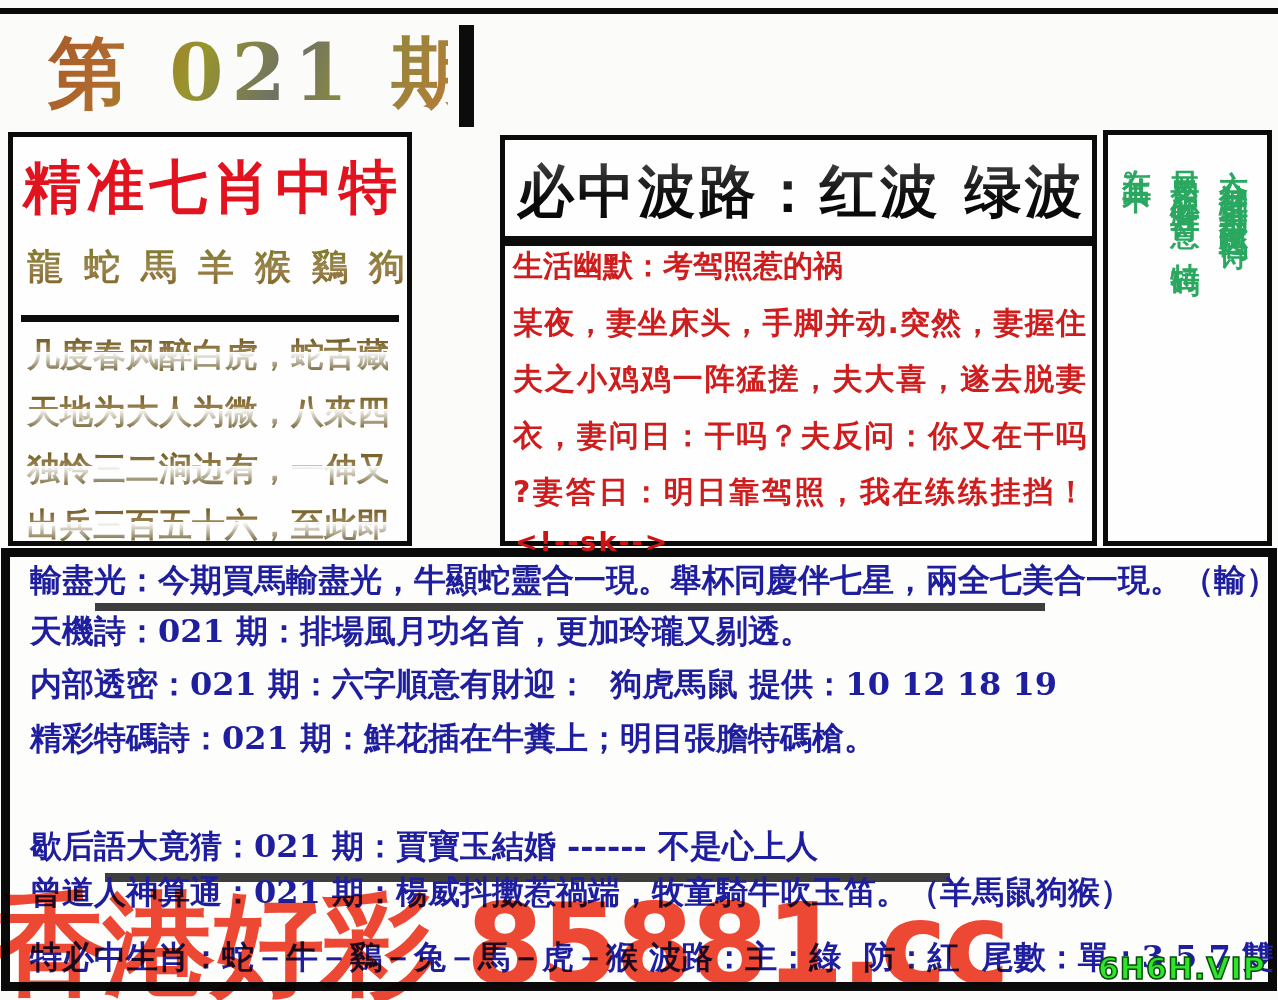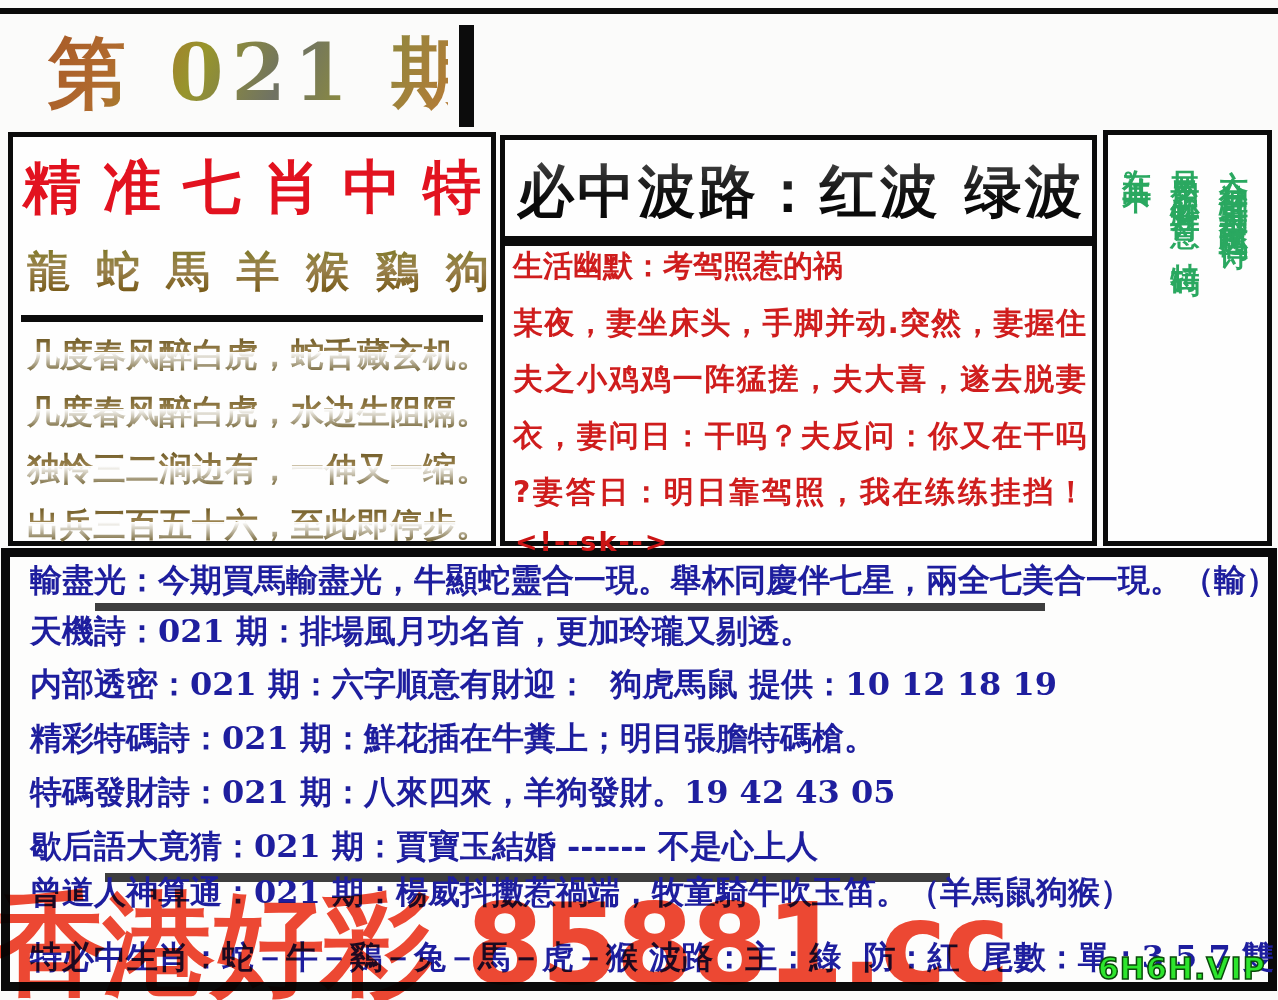--- a/index.html
+++ b/index.html
@@ -17,32 +17,32 @@
   }
   .header-divider{position:absolute;left:459px;top:25px;width:15px;height:102px;background:#0c0c0c;}
   .main-title{
     position:absolute;left:540px;top:6px;
     font-weight:bold;font-size:108px;letter-spacing:12px;white-space:nowrap;
     background:linear-gradient(100deg,#7a1fb5 0%,#c03a8f 11%,#1c8a4a 24%,#8a33cc 37%,#14867a 50%,#2aa03a 63%,#7a2ecc 77%,#b03aa0 88%,#2d7fb5 100%);
     -webkit-background-clip:text;background-clip:text;color:transparent;
   }
   
   .panel{position:absolute;background:#fefefe;border:5px solid #0b0b0b;box-sizing:border-box;}
-  .left-panel{left:8px;top:132px;width:488px;height:414px;}
+  .left-panel{left:8px;top:132px;width:404px;height:414px;}
   .mid-panel{left:500px;top:135px;width:597px;height:411px;}
   .right-panel{left:1103px;top:130px;width:169px;height:416px;}
 
   .headline{
     position:absolute;left:10px;right:10px;top:12px;height:70px;
     font-size:58px;font-weight:bold;color:#e2121f;
     text-align:justify;text-align-last:justify;white-space:nowrap;
   }
   .zodiacs{
     position:absolute;left:14px;right:2px;top:106px;height:56px;
-    font-size:43px;font-weight:bold;text-align:justify;text-align-last:justify;white-space:nowrap;
+    font-size:36px;font-weight:bold;text-align:justify;text-align-last:justify;white-space:nowrap;
     background:linear-gradient(180deg,#77751c 0%,#9c8450 45%,#6e4f08 100%);
     -webkit-background-clip:text;background-clip:text;color:transparent;
   }
   .lp-divider{position:absolute;left:8px;right:8px;top:178px;height:7px;background:#0c0c0c;}
   .poem{
     position:absolute;left:14px;right:19px;height:40px;
     font-size:33px;font-weight:bold;text-align:justify;text-align-last:justify;white-space:nowrap;
     background:linear-gradient(180deg,#5f4c18 0%,#9c8450 48%,#55431000 0,#6b5a28 100%);
     -webkit-background-clip:text;background-clip:text;color:transparent;
   }
@@ -110,21 +110,21 @@
   <div class="top-rule"></div>
 
   <div class="issue">第 021 期</div>
   <div class="header-divider"></div>
 
   <div class="panel left-panel">
     <div class="headline">精准七肖中特</div>
     <div class="zodiacs">龍蛇馬羊猴鷄狗</div>
     <div class="lp-divider"></div>
     <div class="poem p1">几度春风醉白虎，蛇舌藏玄机。</div>
-    <div class="poem p2">几度春风醉白虎，水边生阻隔。</div>
+    <div class="poem p2">天地为大人为微，八來四來。</div>
     <div class="poem p3">独怜三二涧边有，一伸又一缩。</div>
     <div class="poem p4">出兵三百五十六，至此即停步。</div>
   </div>
 
   <div class="panel mid-panel">
     <div class="wave-header">必中波路：红波 绿波</div>
     <div class="mid-divider"></div>
     <div class="joke j1">生活幽默：考驾照惹的祸</div>
     <div class="joke j2">某夜，妻坐床头，手脚并动.突然，妻握住</div>
     <div class="joke j3">夫之小鸡鸡一阵猛搓，夫大喜，遂去脱妻</div>
@@ -141,21 +141,20 @@
     </div>
   </div>
 
   <div class="bottom-box">
     <div class="smudge s1"></div>
     <div class="smudge s2"></div>
     <div class="b-row r1">輸盡光：今期買馬輸盡光，牛顯蛇靈合一現。舉杯同慶伴七星，兩全七美合一現。（輸）</div>
     <div class="b-row r2">天機詩：021 期：排場風月功名首，更加玲瓏又剔透。</div>
     <div class="b-row r3">内部透密：021 期：六字順意有財迎：  狗虎馬鼠 提供：10 12 18 19</div>
     <div class="b-row r4">精彩特碼詩：021 期：鮮花插在牛糞上；明目張膽特碼槍。</div>
-    <div class="b-row r5">特碼發財詩：021 期：八來四來，羊狗發財。19 42 43 05</div>
     <div class="b-row r6">歇后語大竟猜：021 期：賈寶玉結婚 ------ 不是心上人</div>
     <div class="b-row r7">曾道人神算通：021 期：楊威抖擻惹禍端，牧童騎牛吹玉笛。（羊馬鼠狗猴）</div>
     <div class="b-row r8">特必中生肖：蛇－牛－鷄－兔－馬－虎－猴 波路：主：綠  防：紅  尾數：單：3 5 7 雙：</div>
   </div>
 
   <div class="watermark">香港好彩 85881.cc</div>
   <div class="badge">6H6H.VIP</div>
 
 </div>
 

